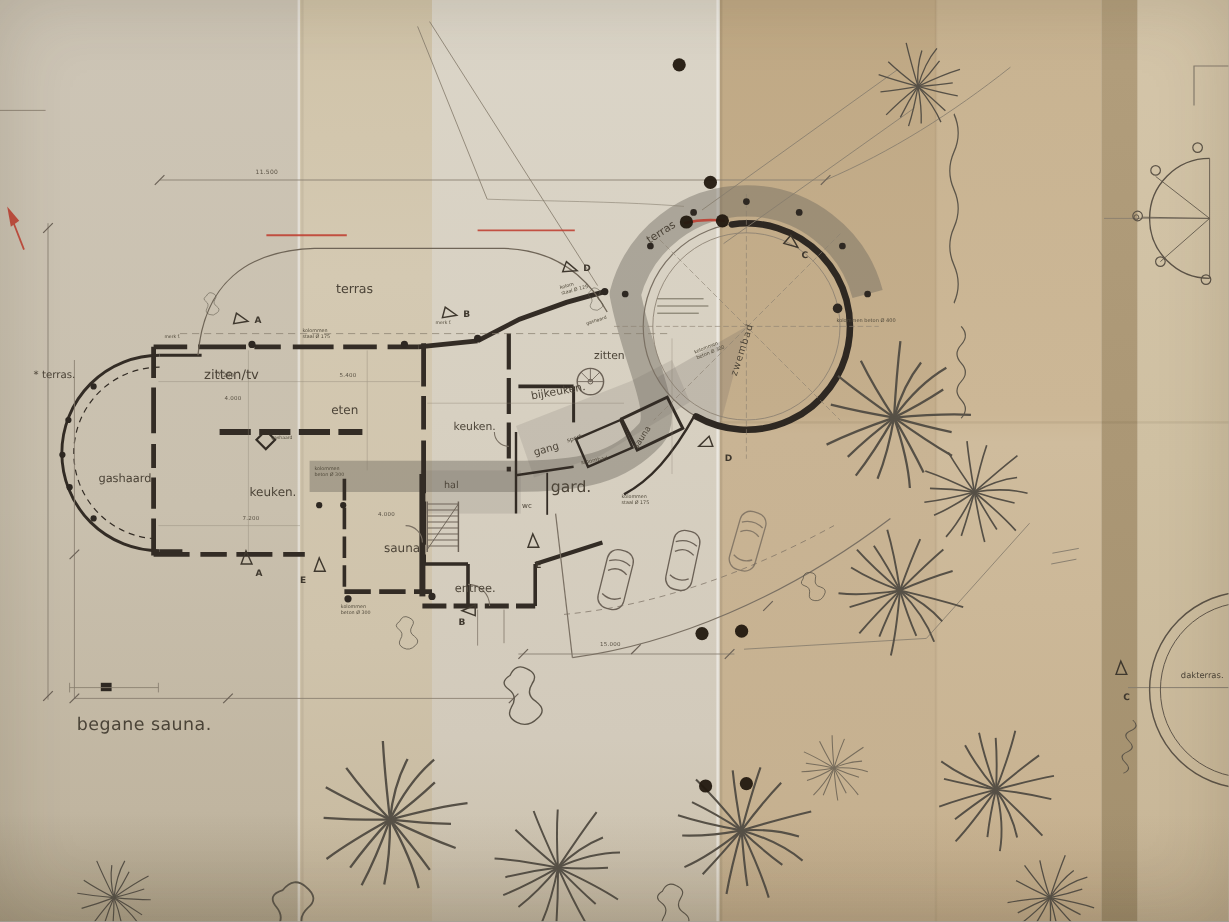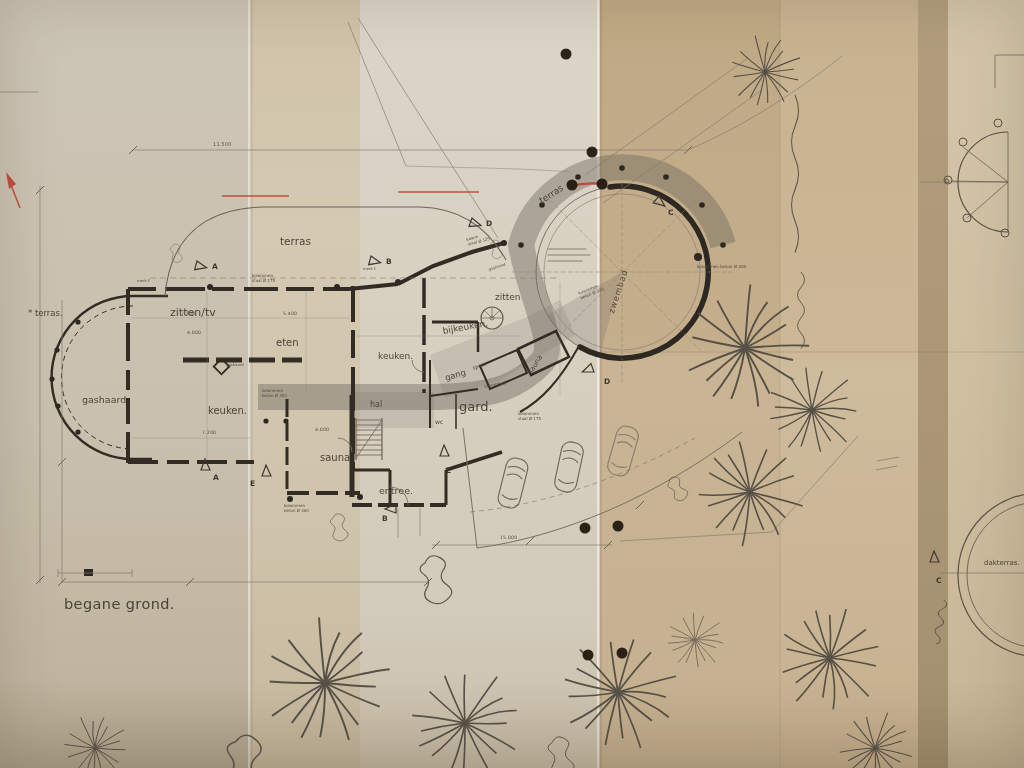--- a/index.html
+++ b/index.html
@@ -371,18 +371,18 @@
     <div class="mk" style="left:386px;top:257px">B</div>
     <div class="mk" style="left:486px;top:219px">D</div>
     <div class="mk" style="left:668px;top:208px">C</div>
     <div class="mk" style="left:213px;top:473px">A</div>
     <div class="mk" style="left:250px;top:479px">E</div>
     <div class="mk" style="left:446px;top:466px">E</div>
     <div class="mk" style="left:382px;top:514px">B</div>
     <div class="mk" style="left:604px;top:377px">D</div>
     <div class="mk" style="left:936px;top:576px">C</div>
 
-    <div class="title" style="left:64px;top:596px">begane grond.</div>
+    <div class="title" style="left:64px;top:596px">begane sauna.</div>
     <div class="rednote" style="left:-26px;top:262px;width:110px;transform:rotate(-78deg)">Ø 5500</div>
   </div>
 
   <div id="vignette"></div>
 </div>
 
 </body></html>

